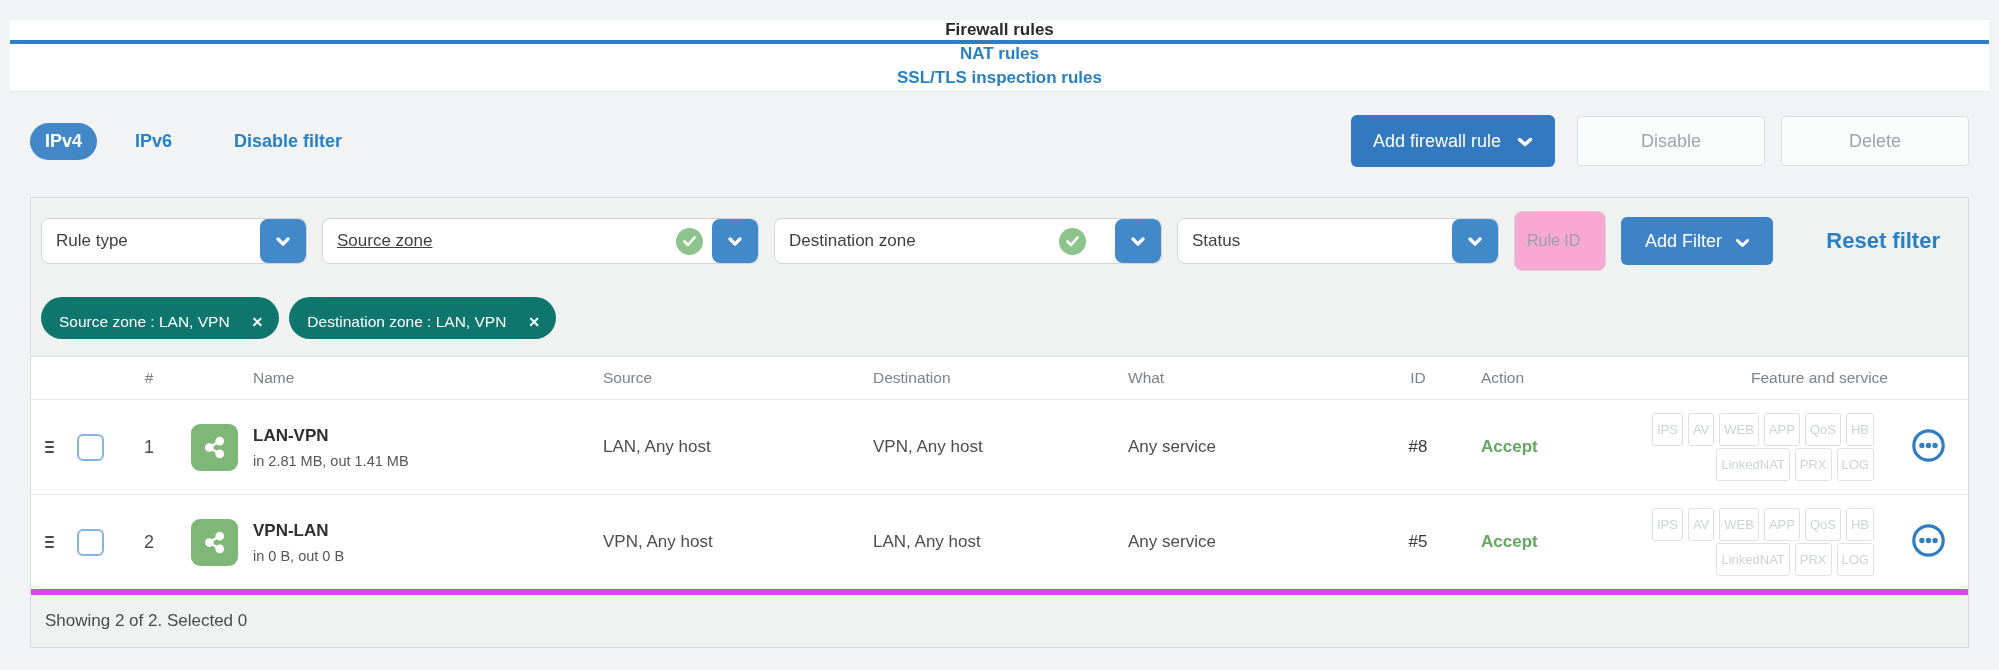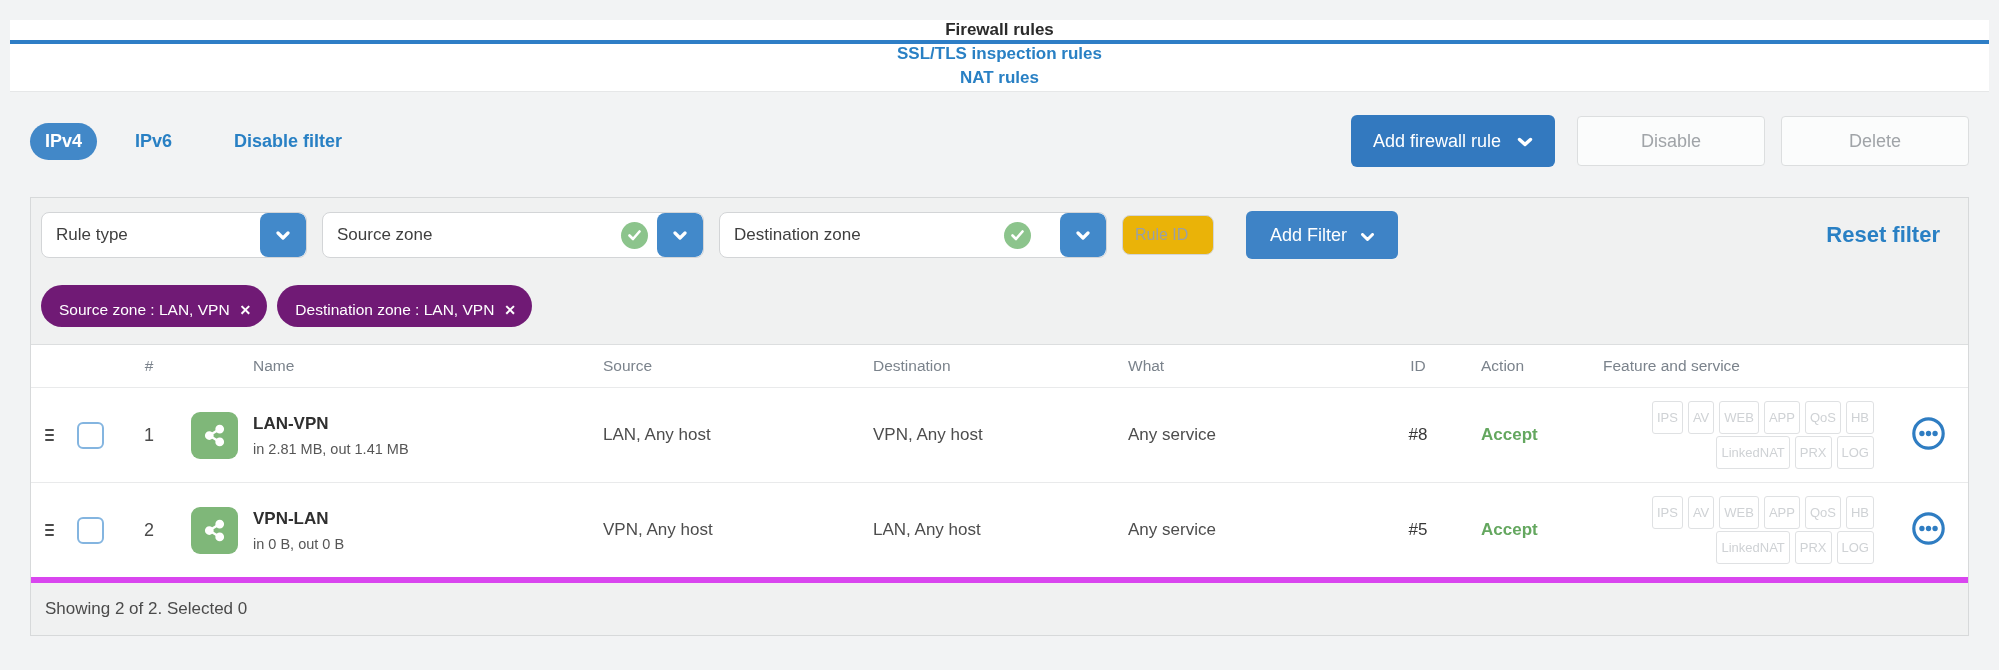--- a/index.html
+++ b/index.html
@@ -133,34 +133,34 @@
   .select .toggle {
     width: 46px;
     background: #4289ca;
     display: flex;
     align-items: center;
     justify-content: center;
     border-radius: 8px;
     flex: none;
   }
   .w-ruletype { width: 266px; }
-  .w-srczone  { width: 382px; }
+  .w-srczone  { width: 437px; text-decoration: underline; }
   .w-dstzone  { width: 388px; gap: 20px; }
   .w-status   { width: 322px; }
   .input-ruleid {
     width: 92px;
-    height: 40px;
+    height: 60px;
     border: 1px solid #d3d5d7;
     border-radius: 8px;
-    background: #eab308;
+    background: #f9a8d4;
     font-family: inherit;
     font-size: 16px;
     color: #3f3f3f;
     padding: 0 12px;
-    margin-right: 32px;
+    margin-right: 15px;
   }
   .input-ruleid::placeholder { color: #9aa0a5; }
   .btn-addfilter {
     background: #3e83c6;
     color: #fff;
     border: none;
     font-family: inherit;
     font-size: 18px;
     height: 48px;
     padding: 0 24px;
@@ -178,48 +178,48 @@
     font-size: 22px;
     cursor: pointer;
   }
 
   .chip-row {
     display: flex;
     gap: 10px;
     padding: 26px 10px 17px 10px;
   }
   .chip {
-    background: #701a75;
+    background: #0f766e;
     color: #fff;
     font-size: 15.5px;
     height: 42px;
     padding: 8px 16px 0 18px;
     border-radius: 21px;
     display: inline-flex;
     align-items: center;
-    gap: 10px;
+    gap: 22px;
   }
   .chip .close { font-size: 14px; font-weight: bold; cursor: pointer; }
 
   
   .grid-cols {
     display: grid;
     grid-template-columns: 34px 56px 56px 76px 350px 270px 255px 255px 70px 110px 1fr 80px;
     align-items: center;
   }
   .table { background: #fff; border-top: 1px solid #dcdedf; }
   .thead {
     height: 42px;
     font-size: 15.5px;
     color: #7b838c;
   }
   .thead .h-num { text-align: center; }
   .thead .h-id { text-align: center; }
   .thead .h-action { padding-left: 28px; }
-  .thead .h-feature { padding-left: 40px; }
+  .thead .h-feature { padding-left: 40px; text-align: right; }
   .trow {
     border-top: 1px solid #e9eaeb;
     height: 95px;
   }
   .drag {
     margin-left: 14px;
     display: flex;
     flex-direction: column;
     gap: 3px;
     cursor: grab;
@@ -272,22 +272,22 @@
     padding: 16px 14px;
     font-size: 17px;
     color: #4b4b4b;
   }
 </style>
 </head>
 <body>
 
 <div class="tabbar">
   <div class="tab active">Firewall rules</div>
+  <div class="tab">NAT rules</div>
   <div class="tab">SSL/TLS inspection rules</div>
-  <div class="tab">NAT rules</div>
 </div>
 
 <div class="toolbar">
   <span class="pill-ipv4">IPv4</span>
   <span class="link-ipv6">IPv6</span>
   <span class="link-disable-filter">Disable filter</span>
   <span class="spacer"></span>
   <button class="btn-primary">
     <span>Add firewall rule</span>
     <span>
@@ -340,20 +340,30 @@
       </span>
       <span class="toggle">
         <span>
           <svg width="14" height="9" viewBox="0 0 14 9">
               <path d="M2 2l5 5 5-5" stroke="#fff" stroke-width="3.2" fill="none" stroke-linecap="round" stroke-linejoin="round"></path>
             </svg>
         </span>
       </span>
     </div>
 
+    <div class="select w-status">
+      <span class="label">Status</span>
+      <span class="toggle">
+        <span>
+          <svg width="14" height="9" viewBox="0 0 14 9">
+              <path d="M2 2l5 5 5-5" stroke="#fff" stroke-width="3.2" fill="none" stroke-linecap="round" stroke-linejoin="round"></path>
+            </svg>
+        </span>
+      </span>
+    </div>
 
     <input class="input-ruleid" type="text" placeholder="Rule ID" style="">
 
     <button class="btn-addfilter">
       <span>Add Filter</span>
       <span>
         <svg width="13" height="8" viewBox="0 0 13 8">
             <path d="M1.5 1.5l5 5 5-5" stroke="#fff" stroke-width="3" fill="none" stroke-linecap="round" stroke-linejoin="round"></path>
           </svg>
       </span>

